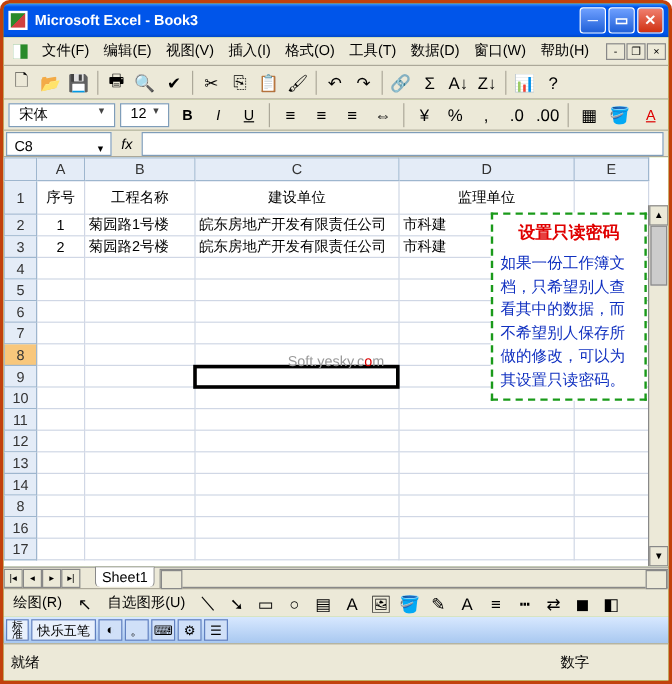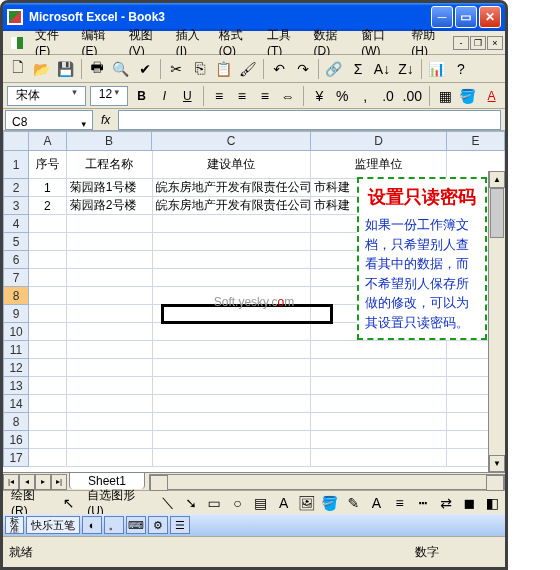--- a/index.html
+++ b/index.html
@@ -1,17 +1,17 @@
 <!DOCTYPE html>
 <html><head>
 <meta charset="utf-8">
 <style>
 *{box-sizing:border-box;margin:0;padding:0;font-family:"SimSun","宋体",sans-serif;font-size:12px}
 body{background:#fff;overflow:hidden}
-.window{width:508px;height:570px;border:3px solid #404040;border-radius:8px 8px 0 0;display:flex;flex-direction:column;background:#84cc16}
+.window{width:560px;height:570px;border:3px solid #c2410c;border-radius:8px 8px 0 0;display:flex;flex-direction:column;background:#84cc16}
 .titlebar{height:28px;background:linear-gradient(to bottom,#3a95ff 0%,#0055ea 10%,#0055ea 90%,#0046c8 100%);display:flex;align-items:center;padding:0 4px;border-radius:5px 5px 0 0}
 .titlebar-icon{width:16px;height:16px;background:#fff;margin-right:6px;display:inline-block;position:relative}
 .titlebar-icon::before{content:"";position:absolute;inset:2px;background:linear-gradient(135deg,#2a8a2a 50%,#d04040 50%)}
 .title-text{color:#fff;font-weight:bold;flex:1}
 .win-controls{display:flex;gap:2px}
 .win-btn{width:22px;height:22px;border:1px solid #fff;border-radius:3px;display:flex;align-items:center;justify-content:center;color:#fff;font-weight:bold;cursor:pointer}
 .win-min,.win-max{background:linear-gradient(#6fa0ff,#2060d8)}
 .win-close{background:linear-gradient(#f08070,#d03010)}
 .menubar{height:24px;background:#ece9d8;display:flex;align-items:center;padding:0 2px;border-bottom:1px solid #aca899}
 .menubar-icon{width:16px;height:16px;margin:0 4px;display:inline-block}
@@ -38,27 +38,27 @@
 .col-A{width:40px}.col-B{width:92px}.col-C{width:170px}.col-D{width:146px}.col-E{width:62px}
 .grid-body{flex:1;overflow:hidden;position:relative}
 .row{display:flex;height:18px}
 .row-1{height:28px}
 .row-head{width:28px;background:#e4ecf7;border:1px solid #9eb6ce;border-top:none;display:flex;align-items:center;justify-content:center;color:#333}
 .row-head.active{background:#f8c77c}
 .cell{border-right:1px solid #d0d7e5;border-bottom:1px solid #d0d7e5;display:flex;align-items:center;padding:0 3px;overflow:hidden;white-space:nowrap}
 .hdr-cell{justify-content:center;font-weight:normal}
 .active-cell{position:absolute;border:3px solid #000;pointer-events:none;background:transparent}
 .callout{position:absolute;right:18px;top:26px;width:130px;border:2px dashed #1a9a1a;background:#fff;padding:6px;z-index:10}
-.callout-title{color:#e00000;font-weight:bold;text-align:center;margin-bottom:6px;font-size:18px}
+.callout-title{color:#e00000;font-weight:bold;text-align:center;margin-bottom:6px;font-size:14px}
 .callout-body{color:#1030c0;font-size:13px;line-height:1.5}
 .watermark{position:absolute;left:50%;top:50%;transform:translate(-50%,-20px);color:#999;font-size:16px;font-weight:normal;font-family:Arial;z-index:5}
 .watermark .dot{color:#d00}
 .sheet-tabs{height:18px;background:#ece9d8;display:flex;align-items:center;border-top:1px solid #888}
 .tab-nav{width:16px;height:16px;border:1px solid #888;display:flex;align-items:center;justify-content:center;font-size:8px;cursor:pointer;background:#ece9d8}
-.sheet-tab{background:#fff;border:1px solid #888;border-bottom:none;padding:1px 18px;margin-left:2px;cursor:pointer;border-radius:0 0 4px 4px;transform:translateY(-1px)}
+.sheet-tab{background:#fff;border:1px solid #888;border-bottom:none;padding:1px 5px;margin-left:12px;cursor:pointer;border-radius:0 0 4px 4px;transform:translateY(-1px)}
 .hscroll{flex:1;height:16px;background:#ece9d8;border:1px solid #888;margin-left:4px;position:relative}
 .hscroll::before,.hscroll::after{content:"";position:absolute;top:0;width:16px;height:14px;background:#ece9d8;border:1px solid #888}
 .hscroll::before{left:0}.hscroll::after{right:0}
 .drawbar{height:24px;background:#ece9d8;display:flex;align-items:center;padding:2px;gap:2px;border-top:1px solid #aca899}
 .ime-bar{height:22px;background:linear-gradient(#d8e8ff,#a8c8f0);display:flex;align-items:center;padding:0 2px;gap:2px}
 .ime-seg{height:18px;background:#e8f0fc;border:1px solid #6080c0;padding:0 4px;display:flex;align-items:center;font-size:11px}
 .ime-btn{width:20px;height:18px;background:#d0e0f8;border:1px solid #6080c0;display:flex;align-items:center;justify-content:center;cursor:pointer;font-size:11px}
 .statusbar{height:20px;background:#ece9d8;display:flex;align-items:center;padding:15px 6px;border-top:1px solid #aca899}
 .status-text{flex:0 0 120px}
 .status-num{margin-left:auto;margin-right:60px}

